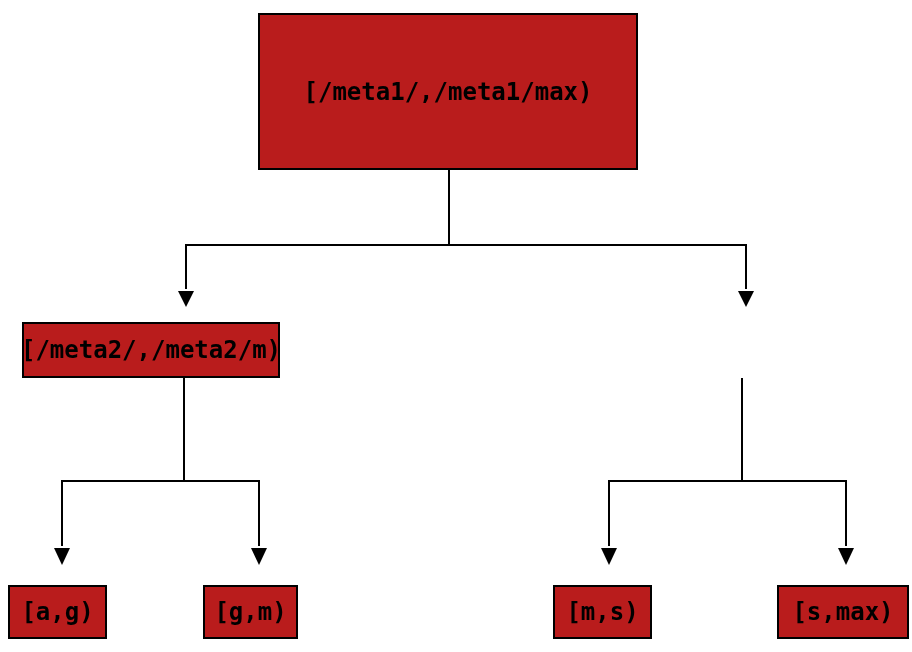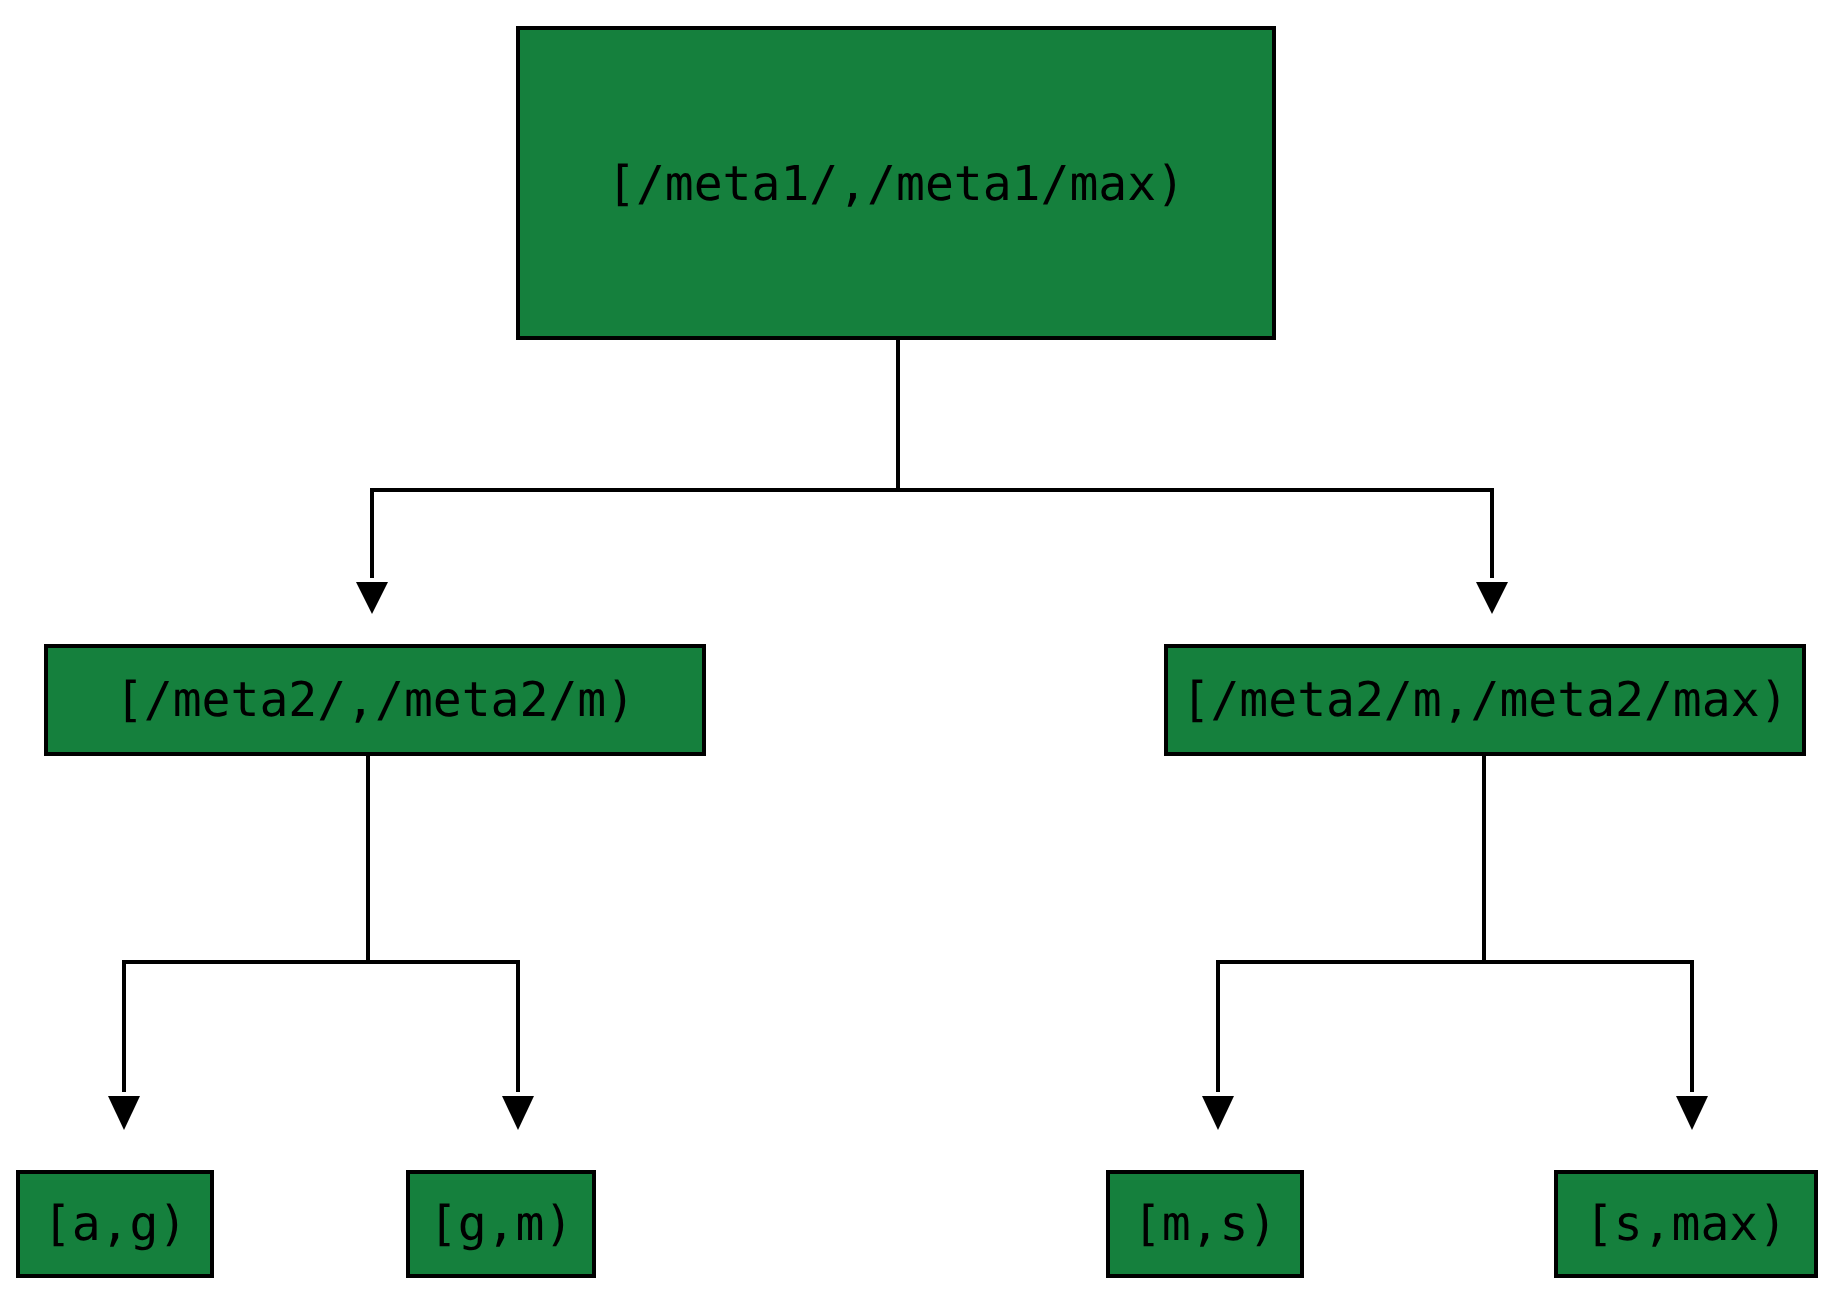--- a/index.html
+++ b/index.html
@@ -27,26 +27,26 @@
     stroke-width: 2;
   }
   #connectors polygon {
     fill: #000000;
     stroke: none;
   }
   .node {
     position: absolute;
     box-sizing: border-box;
     border: 2px solid #000000;
-    background: #15803d;
+    background: #b91c1c;
     display: flex;
     align-items: center;
     justify-content: center;
     font-size: 24px;
-    font-weight: normal;
+    font-weight: bold;
     color: #000000;
     white-space: nowrap;
   }
 </style>
 </head>
 <body>
 
 <div id="canvas">
 
   <svg id="connectors" viewBox="0 0 912 652" xmlns="http://www.w3.org/2000/svg">
@@ -76,27 +76,24 @@
       <polygon points="601,548 617,548 609,565"></polygon>
       <line x1="846" y1="480" x2="846" y2="546"></line>
       <polygon points="838,548 854,548 846,565"></polygon>
     </g>
   </svg>
 
   <div class="node" style="left:258px; top:13px; width:380px; height:157px;">
     <span>[/meta1/,/meta1/max)</span>
   </div>
 
-  <div class="node" style="left:22px; top:322px; width:331px; height:56px;">
+  <div class="node" style="left:22px; top:322px; width:258px; height:56px;">
     <span>[/meta2/,/meta2/m)</span>
   </div>
 
-  <div class="node" style="left:582px; top:322px; width:321px; height:56px;">
-    <span>[/meta2/m,/meta2/max)</span>
-  </div>
 
   <div class="node" style="left:203px; top:585px; width:95px; height:54px;">
     <span>[g,m)</span>
   </div>
 
   <div class="node" style="left:8px; top:585px; width:99px; height:54px;">
     <span>[a,g)</span>
   </div>
 
   <div class="node" style="left:553px; top:585px; width:99px; height:54px;text-align:right;">

